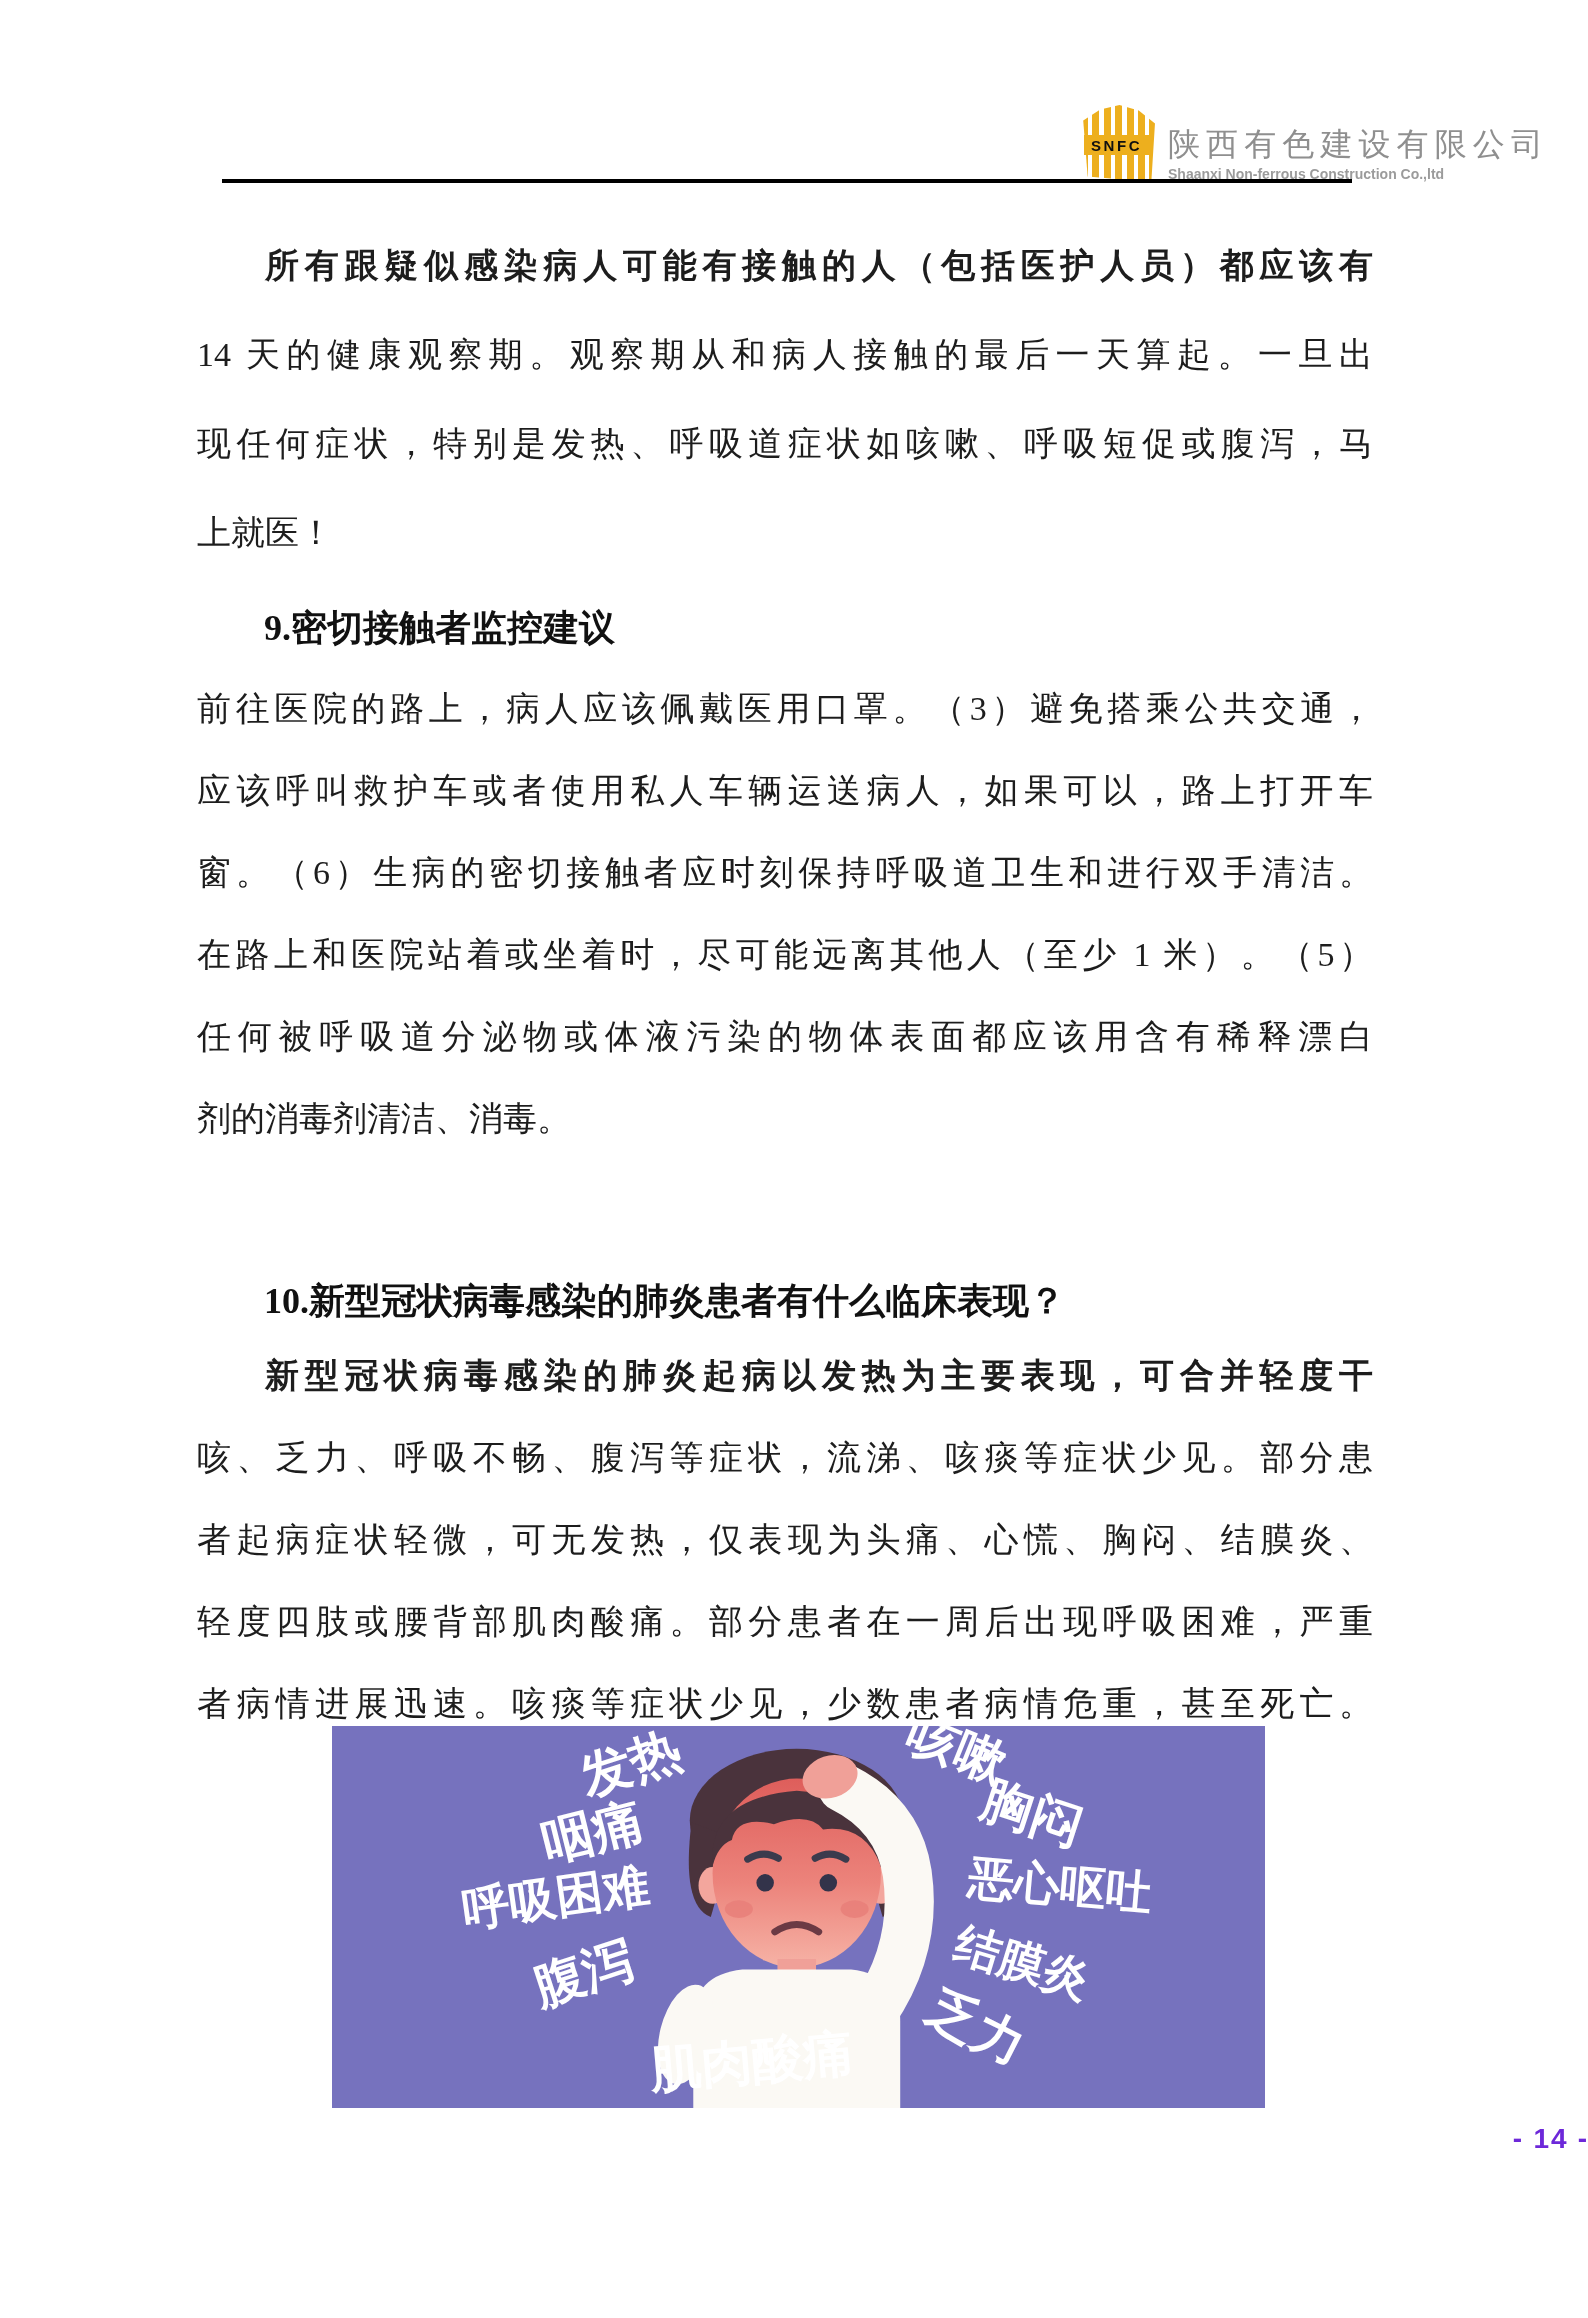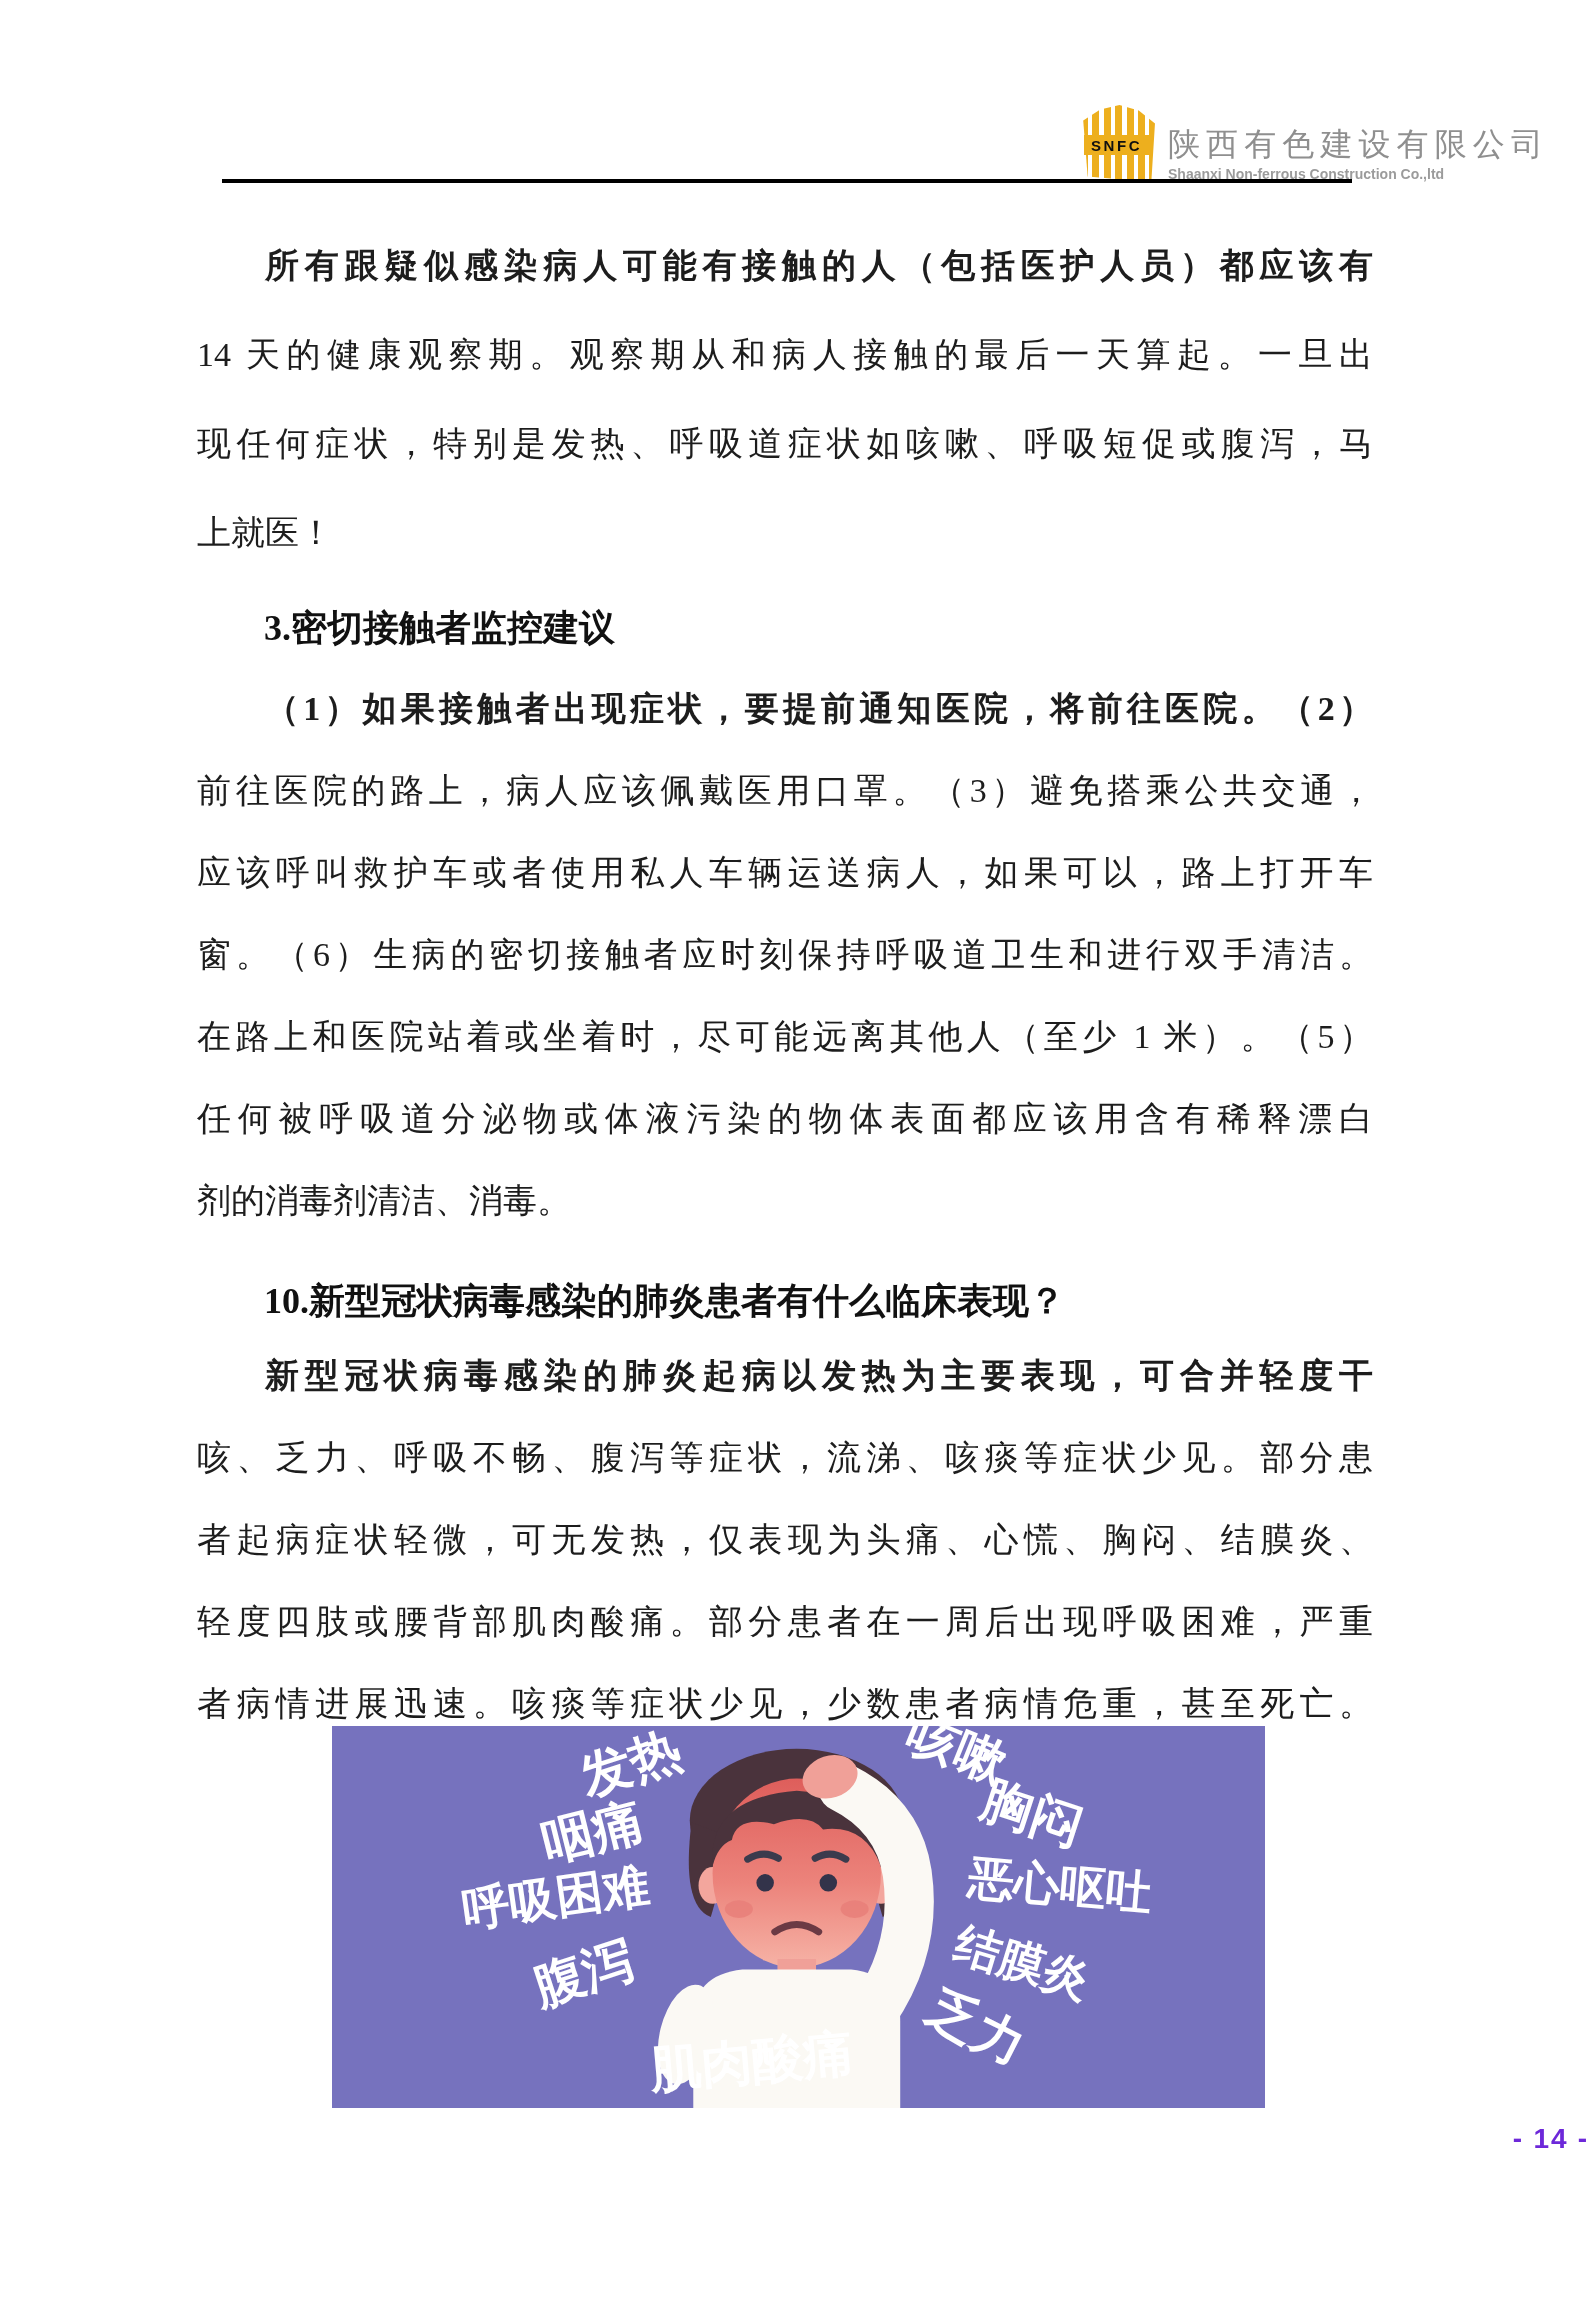--- a/index.html
+++ b/index.html
@@ -92,24 +92,23 @@
   </div>
   <div class="header-rule"></div>
 
   <div class="content-block para1">
     <div class="line indent">所有跟疑似感染病人可能有接触的人（包括医护人员）都应该有</div>
     <div class="line">14 天的健康观察期。观察期从和病人接触的最后一天算起。一旦出</div>
     <div class="line">现任何症状，特别是发热、呼吸道症状如咳嗽、呼吸短促或腹泻，马</div>
     <div class="line lastline">上就医！</div>
   </div>
 
-  <div class="content-block heading h9">3.密切接触者监控建议</div>
+  <div class="content-block heading h9">9.密切接触者监控建议</div>
 
   <div class="content-block para2">
-    <div class="line indent">（1）如果接触者出现症状，要提前通知医院，将前往医院。（2）</div>
     <div class="line">前往医院的路上，病人应该佩戴医用口罩。（3）避免搭乘公共交通，</div>
     <div class="line">应该呼叫救护车或者使用私人车辆运送病人，如果可以，路上打开车</div>
     <div class="line">窗。（6）生病的密切接触者应时刻保持呼吸道卫生和进行双手清洁。</div>
     <div class="line">在路上和医院站着或坐着时，尽可能远离其他人（至少 1 米）。（5）</div>
     <div class="line">任何被呼吸道分泌物或体液污染的物体表面都应该用含有稀释漂白</div>
     <div class="line lastline">剂的消毒剂清洁、消毒。</div>
   </div>
 
   <div class="content-block heading h10">10.新型冠状病毒感染的肺炎患者有什么临床表现？</div>
 

